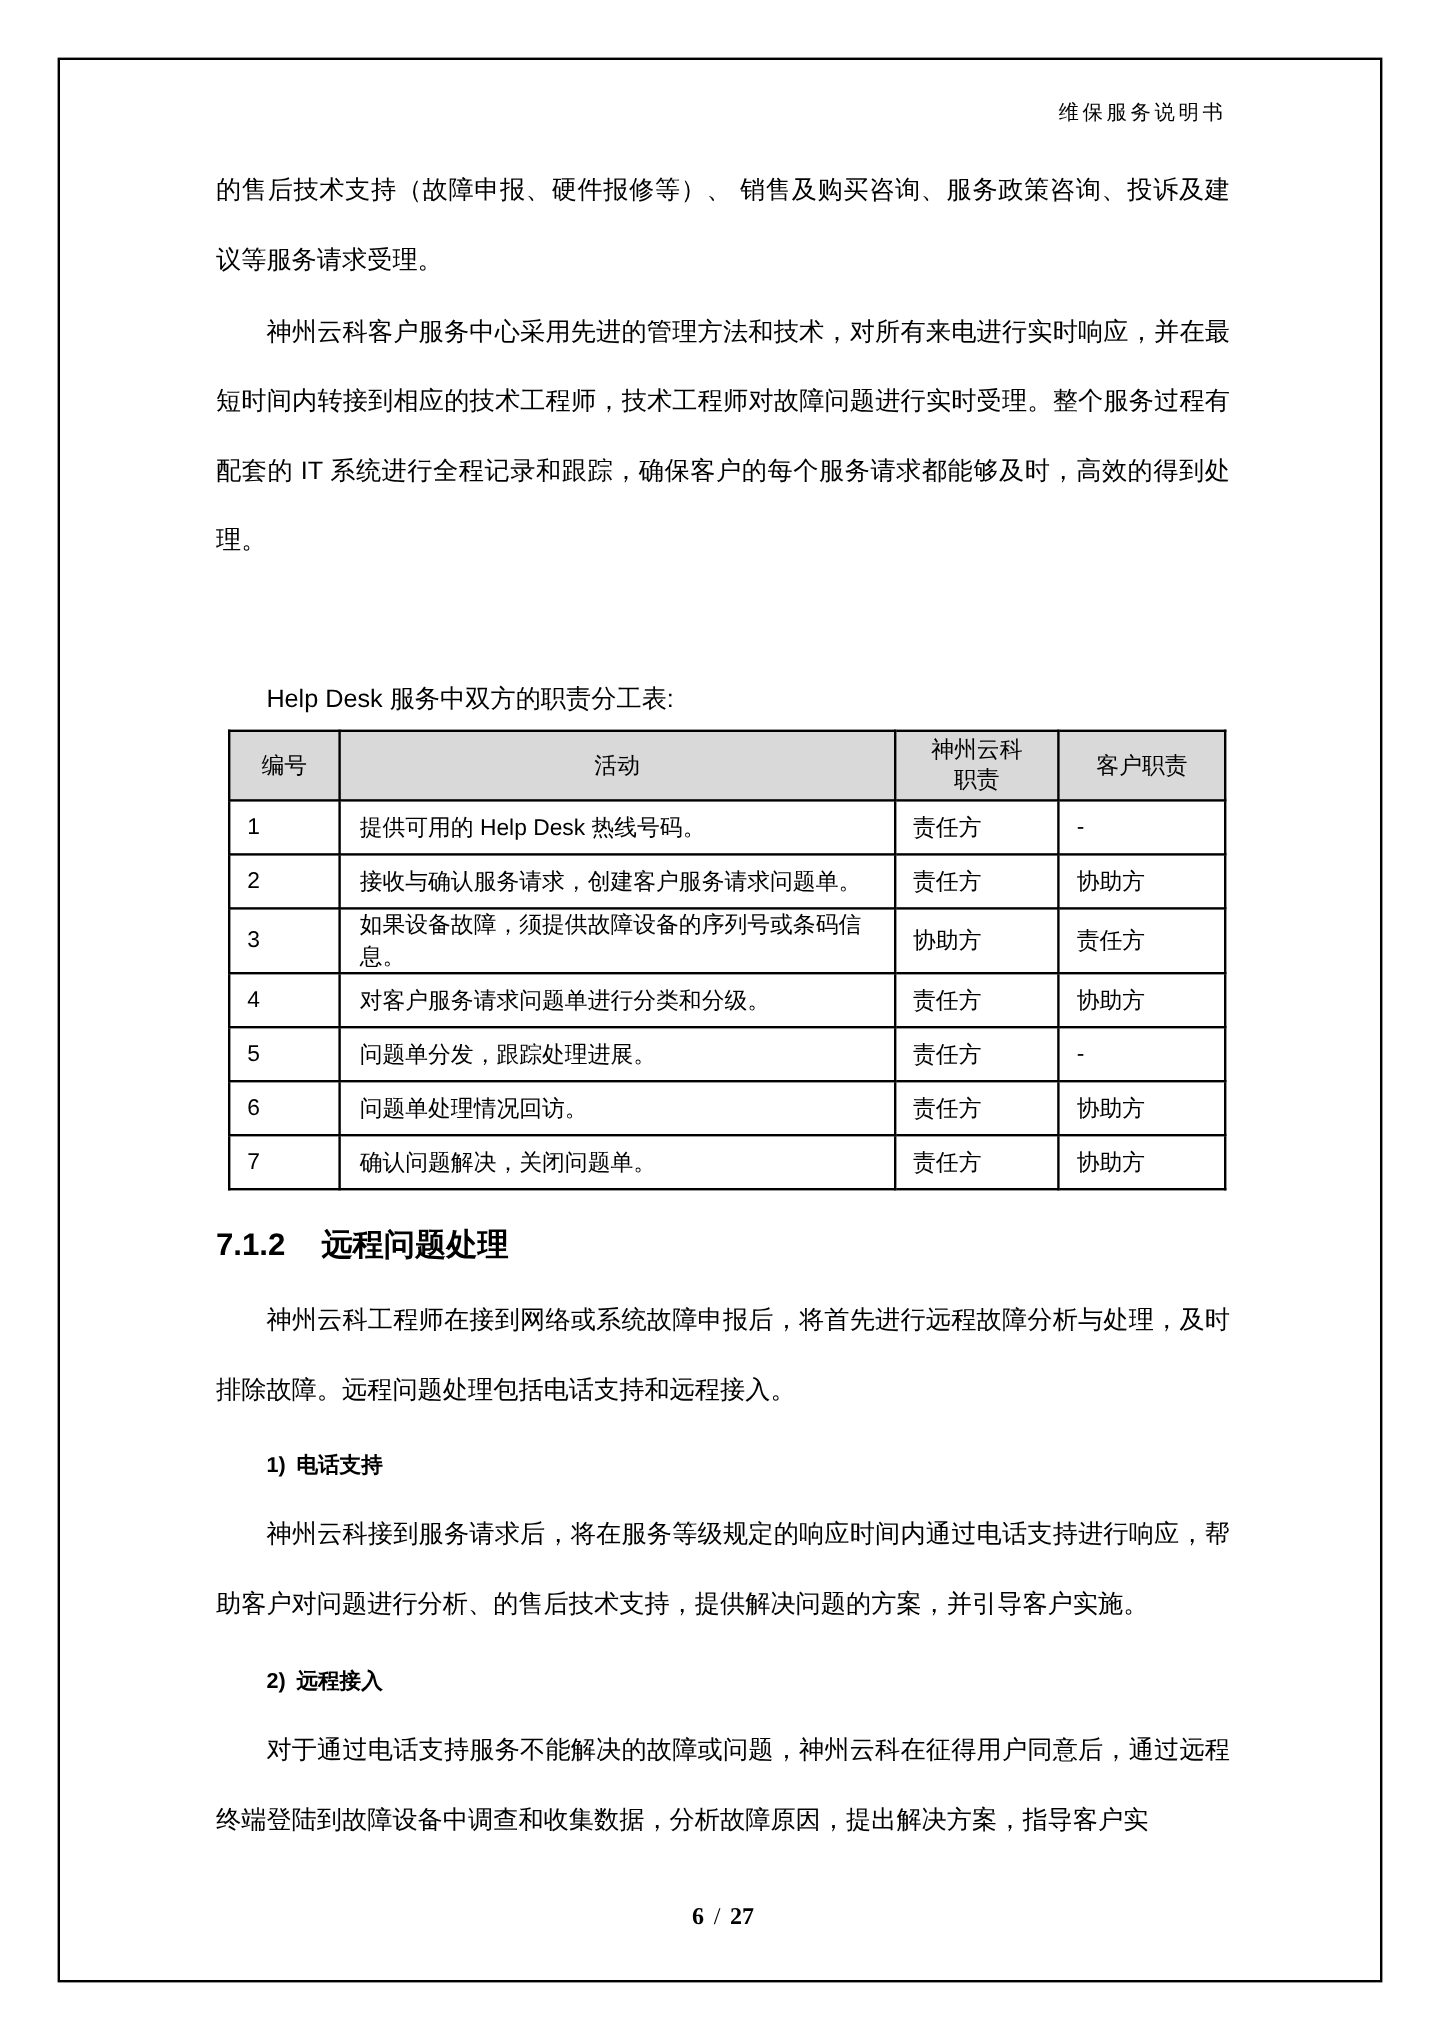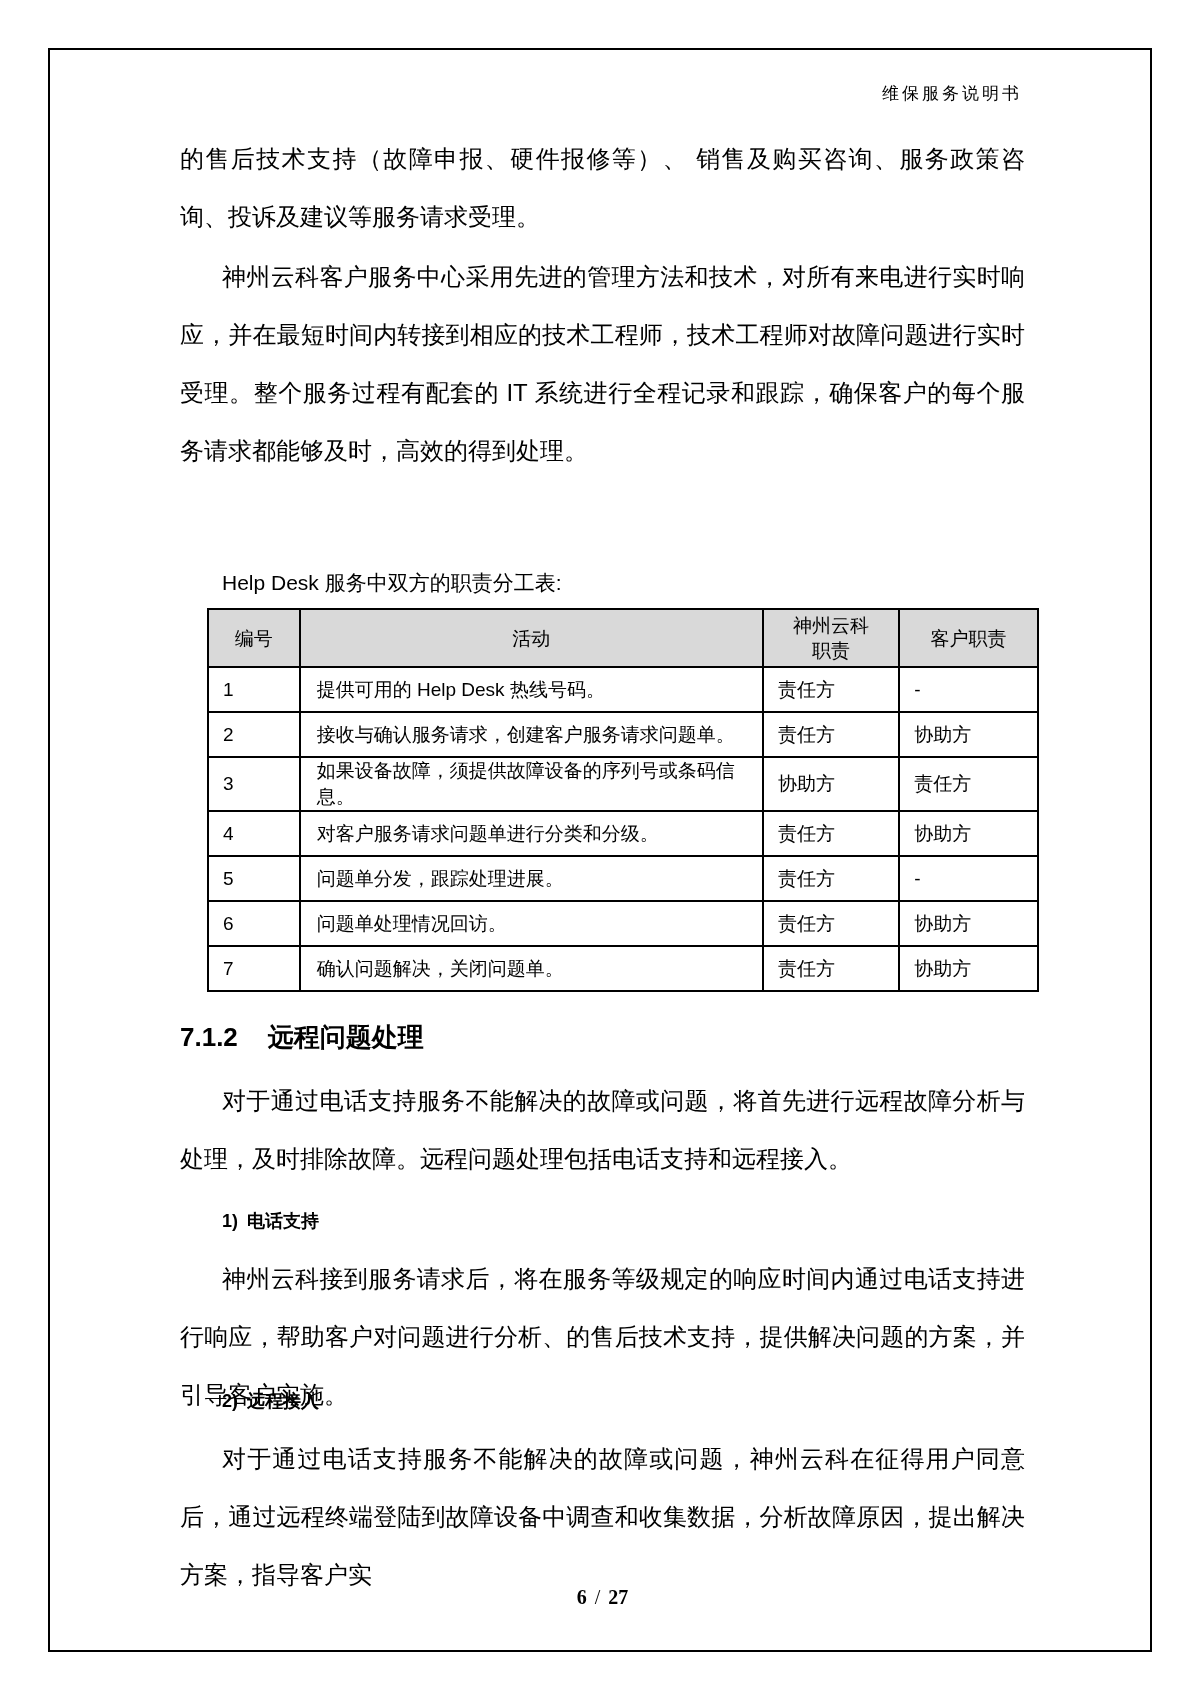--- a/index.html
+++ b/index.html
@@ -15,30 +15,30 @@
     box-sizing:border-box;
     border:2px solid #000;
   }
   .doc-header{
     position:absolute;top:82px;right:178px;
     font-family:"Liberation Serif",serif;
     font-size:17px;letter-spacing:3px;
   }
   .para{
     position:absolute;left:180px;width:845px;
-    font-size:24px;line-height:58px;
+    font-size:21px;line-height:58px;
     text-align:justify;text-justify:inter-ideograph;
   }
   .para.indent{text-indent:42px;}
   .table-caption{
     position:absolute;left:222px;top:557px;
     font-size:21px;line-height:30px;margin-top:11px;
   }
   table.resp{
-    position:absolute;left:207px;top:608px;
+    position:absolute;left:190px;top:608px;
     width:832px;table-layout:fixed;
     border-collapse:collapse;
   }
   table.resp th,table.resp td{
     border:2px solid #000;
     font-weight:normal;
     box-sizing:border-box;
   }
   table.resp th{
     background:#d9d9d9;
@@ -149,21 +149,21 @@
         <td class="col-vendor">责任方</td>
         <td class="col-customer">协助方</td>
       </tr>
     </tbody>
 </table>
 
 <div class="section-heading">
   <span class="sec-num">7.1.2</span><span>远程问题处理</span>
 </div>
 
-<div class="para indent" style="top:1072px;">对于通过电话支持服务不能解决的故障或问题，将首先进行远程故障分析与处理，及时排除故障。远程问题处理包括电话支持和远程接入。</div>
+<div class="para indent" style="top:1072px;">神州云科工程师在接到网络或系统故障申报后，将首先进行远程故障分析与处理，及时排除故障。远程问题处理包括电话支持和远程接入。</div>
 
 <div class="sub-label" style="top:1206px;">
   <span class="sub-num">1)</span><span>电话支持</span>
 </div>
 
 <div class="para indent" style="top:1250px;">神州云科接到服务请求后，将在服务等级规定的响应时间内通过电话支持进行响应，帮助客户对问题进行分析、的售后技术支持，提供解决问题的方案，并引导客户实施。</div>
 
 <div class="sub-label" style="top:1386px;">
   <span class="sub-num">2)</span><span>远程接入</span>
 </div>

